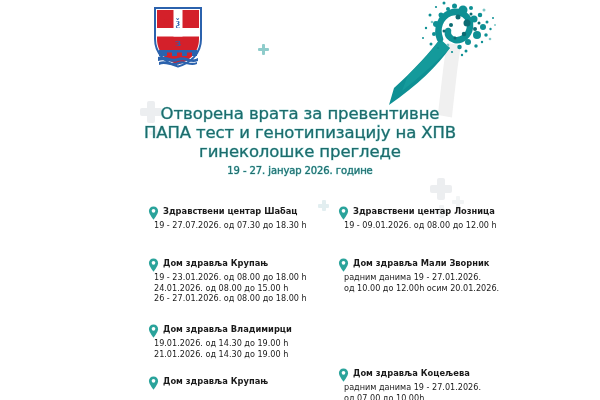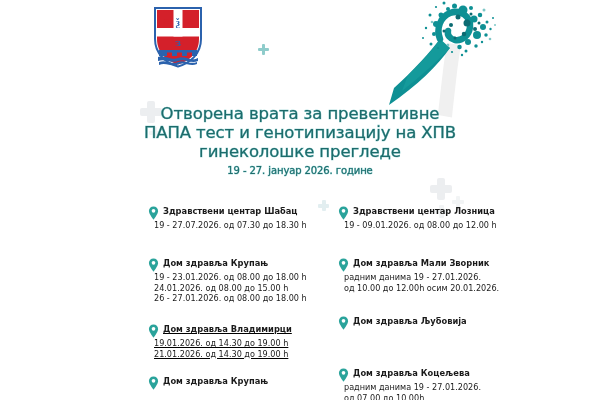--- a/index.html
+++ b/index.html
@@ -278,21 +278,21 @@
           <div class="entry-head"><span><svg class="pin-icon" viewBox="0 0 24 32" width="11" height="14" xmlns="http://www.w3.org/2000/svg">
                 <path d="M12 1 C6 1 1.5 5.5 1.5 11.3 C1.5 18.5 12 31 12 31 C12 31 22.5 18.5 22.5 11.3 C22.5 5.5 18 1 12 1 Z" fill="#2aa39b"></path>
                 <circle cx="12" cy="11" r="4.2" fill="#ffffff"></circle>
               </svg></span><div class="venue-name">Дом здравља Крупањ</div></div>
           <div class="entry-times">
             <div class="time-line">19 - 23.01.2026. од 08.00 до 18.00 h</div>
             <div class="time-line">24.01.2026. од 08.00 до 15.00 h</div>
             <div class="time-line">26 - 27.01.2026. од 08.00 до 18.00 h</div>
           </div>
         </div>
-        <div class="entry" style="top: 118px; text-decoration: underline;">
+        <div class="entry" style="top: 118px;">
           <div class="entry-head"><span><svg class="pin-icon" viewBox="0 0 24 32" width="11" height="14" xmlns="http://www.w3.org/2000/svg">
                 <path d="M12 1 C6 1 1.5 5.5 1.5 11.3 C1.5 18.5 12 31 12 31 C12 31 22.5 18.5 22.5 11.3 C22.5 5.5 18 1 12 1 Z" fill="#2aa39b"></path>
                 <circle cx="12" cy="11" r="4.2" fill="#ffffff"></circle>
               </svg></span><div class="venue-name">Дом здравља Владимирци</div></div>
           <div class="entry-times">
             <div class="time-line">19.01.2026. од 14.30 до 19.00 h</div>
             <div class="time-line">21.01.2026. од 14.30 до 19.00 h</div>
           </div>
         </div>
         <div class="entry" style="top: 170px;">
@@ -316,24 +316,20 @@
           <div class="entry-head"><span><svg class="pin-icon" viewBox="0 0 24 32" width="11" height="14" xmlns="http://www.w3.org/2000/svg">
                 <path d="M12 1 C6 1 1.5 5.5 1.5 11.3 C1.5 18.5 12 31 12 31 C12 31 22.5 18.5 22.5 11.3 C22.5 5.5 18 1 12 1 Z" fill="#2aa39b"></path>
                 <circle cx="12" cy="11" r="4.2" fill="#ffffff"></circle>
               </svg></span><div class="venue-name">Дом здравља Мали Зворник</div></div>
           <div class="entry-times">
             <div class="time-line">радним данима 19 - 27.01.2026.</div>
             <div class="time-line">од 10.00 до 12.00h осим 20.01.2026.</div>
           </div>
         </div>
         <div class="entry" style="top: 110px;">
-          <div class="entry-head"><span><svg class="pin-icon" viewBox="0 0 24 32" width="11" height="14" xmlns="http://www.w3.org/2000/svg">
-                <path d="M12 1 C6 1 1.5 5.5 1.5 11.3 C1.5 18.5 12 31 12 31 C12 31 22.5 18.5 22.5 11.3 C22.5 5.5 18 1 12 1 Z" fill="#2aa39b"></path>
-                <circle cx="12" cy="11" r="4.2" fill="#ffffff"></circle>
-              </svg></span><div class="venue-name">Дом здравља Љубовија</div></div>
         </div>
         <div class="entry" style="top: 162px;">
           <div class="entry-head"><span><svg class="pin-icon" viewBox="0 0 24 32" width="11" height="14" xmlns="http://www.w3.org/2000/svg">
                 <path d="M12 1 C6 1 1.5 5.5 1.5 11.3 C1.5 18.5 12 31 12 31 C12 31 22.5 18.5 22.5 11.3 C22.5 5.5 18 1 12 1 Z" fill="#2aa39b"></path>
                 <circle cx="12" cy="11" r="4.2" fill="#ffffff"></circle>
               </svg></span><div class="venue-name">Дом здравља Коцељева</div></div>
           <div class="entry-times">
             <div class="time-line">радним данима 19 - 27.01.2026.</div>
             <div class="time-line">од 07.00 до 10.00h</div>
           </div>

